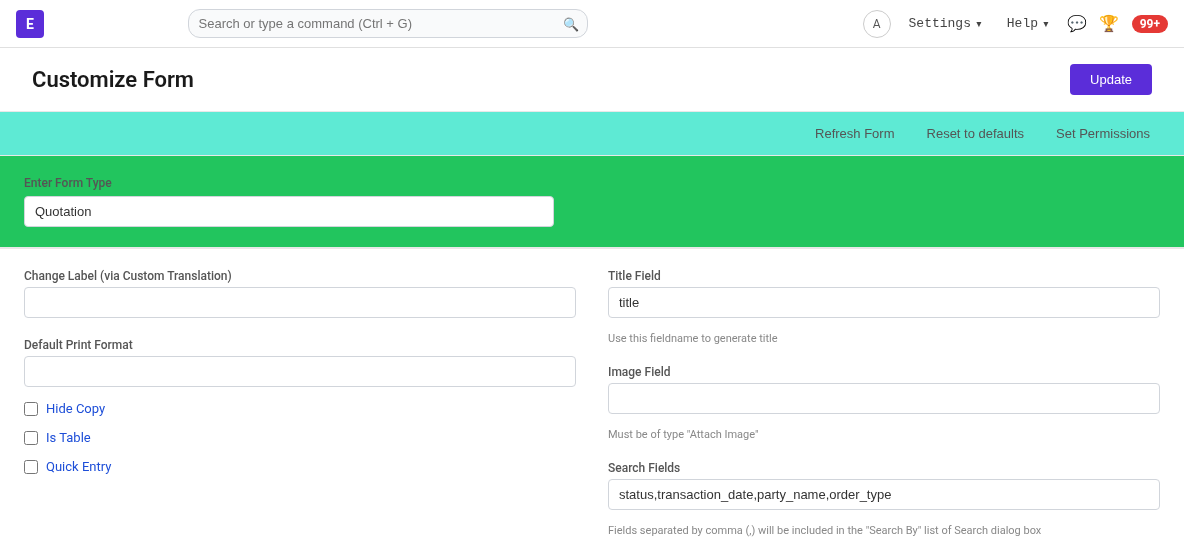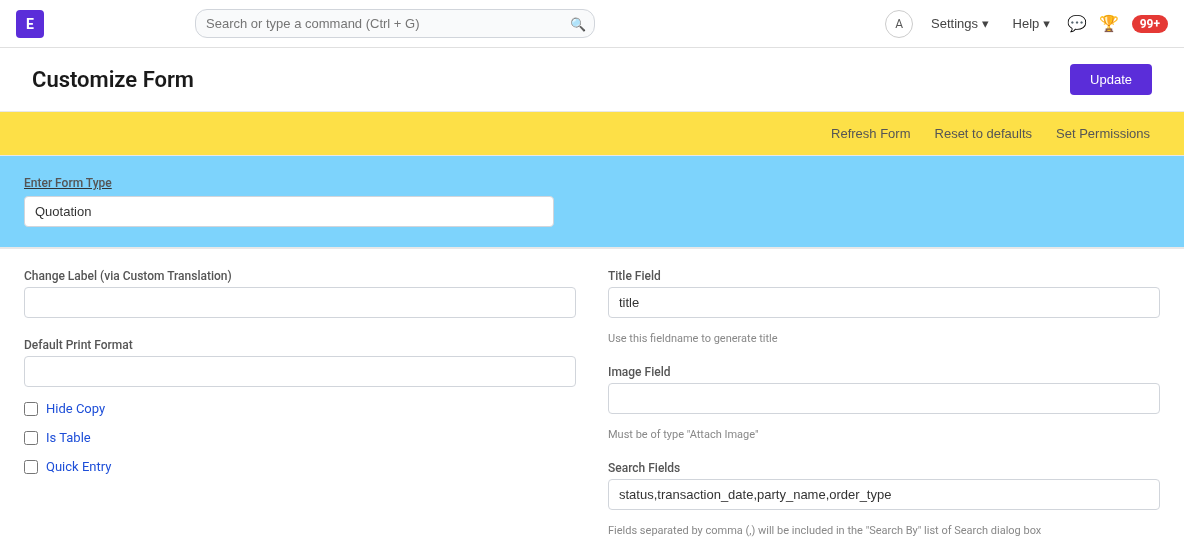--- a/index.html
+++ b/index.html
@@ -66,20 +66,21 @@
       background: none;
       border: none;
       cursor: pointer;
       font-size: 13px;
       color: #444;
       display: flex;
       align-items: center;
       gap: 4px;
       padding: 4px 6px;
       border-radius: 4px;
+      font-family: Liberation Mono, monospace;
     }
     .avatar-circle {
       width: 28px;
       height: 28px;
       border: 1px solid #ccc;
       border-radius: 50%;
       display: flex;
       align-items: center;
       justify-content: center;
       font-size: 12px;
@@ -124,26 +125,26 @@
       cursor: pointer;
     }
 
     
     .main-content {
       padding: 0;
     }
 
     
     .form-toolbar {
-      background: #fde047;
+      background: #5eead4;
       border-bottom: 1px solid #e8e8e8;
       padding: 8px 24px;
       display: flex;
       justify-content: flex-end;
-      gap: 4px;
+      gap: 12px;
     }
     .toolbar-btn {
       background: none;
       border: none;
       color: #555;
       font-size: 13px;
       cursor: pointer;
       padding: 6px 10px;
       border-radius: 4px;
     }
@@ -180,23 +181,22 @@
     }
     .form-hint {
       font-size: 11px;
       color: #888;
       margin-top: 10px;
     }
 
     
     .form-type-section {
       padding: 20px 24px;
-      background: #7dd3fc;
+      background: #22c55e;
       border-bottom: 1px solid #e8e8e8;
-      text-decoration: underline;
     }
     .form-type-section .form-label {
       margin-bottom: 6px;
       display: block;
     }
     .form-type-section .form-input {
       max-width: 530px;
     }
 
     

